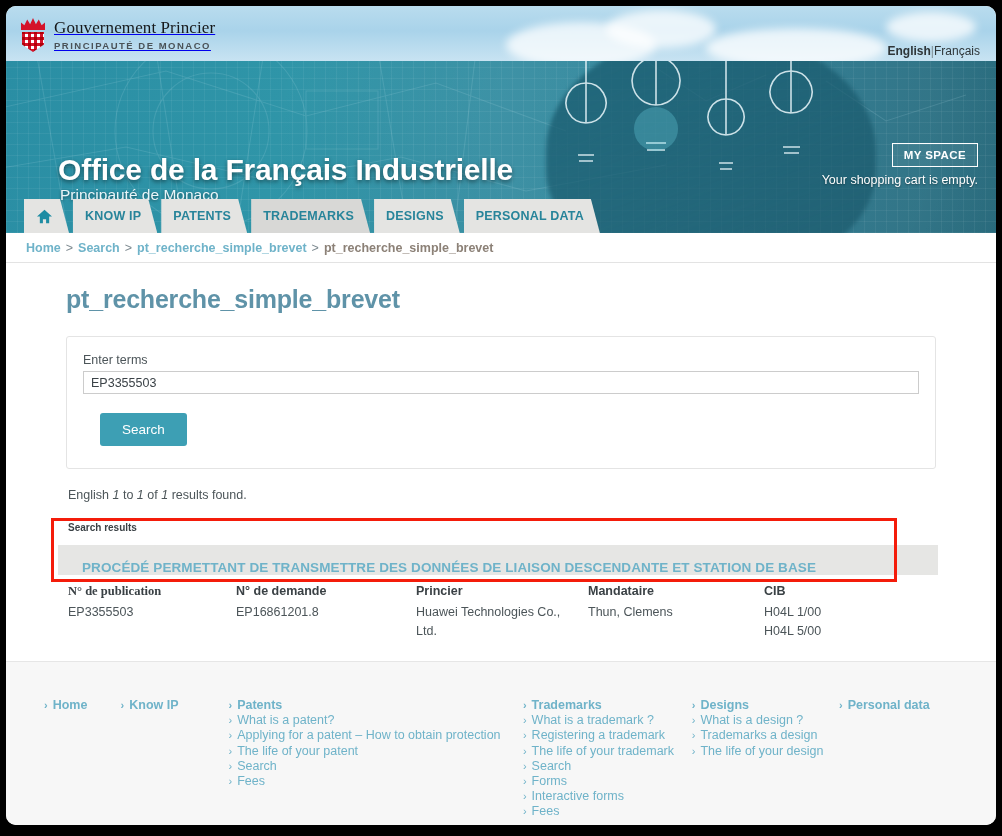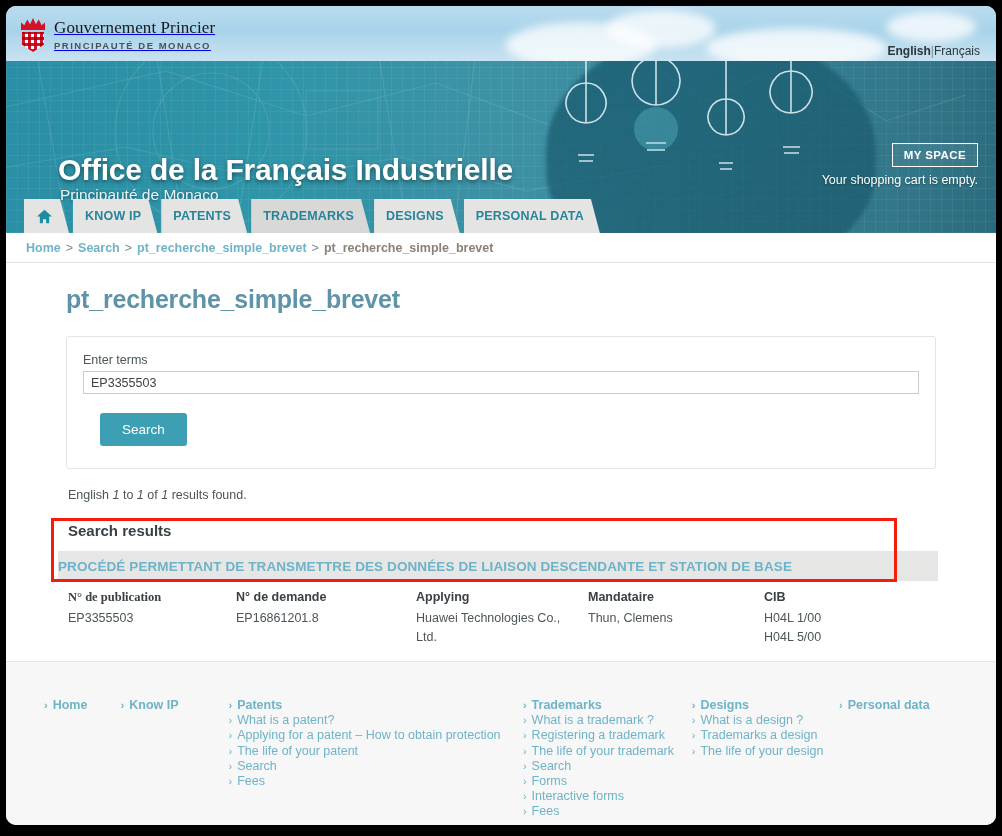--- a/index.html
+++ b/index.html
@@ -176,27 +176,27 @@
     font-size: 13.5px; font-family: "Liberation Sans", sans-serif;
     padding: 9px 22px; cursor: pointer; border-radius: 3px;
   }
 
   .showing {
     margin: 19px 0 0 10px; font-size: 12.5px; color: #4c5559;
   }
   .showing i { font-style: italic; }
 
   .results-head {
-    margin: 20px 0 0 10px; font-size: 15px; font-weight: bold; color: #3a4145;
+    margin: 20px 0 0 10px; font-size: 10px; font-weight: bold; color: #3a4145;
   }
 
   .result-band {
     margin: 12px 0 0 0; background: #e6e6e4;
-    height: 30px; display: flex; align-items: center;
-    padding-left: 0; width: 880px;
+    height: 30px; display: flex; align-items: flex-end;
+    padding-left: 24px; width: 880px;
   }
   .result-title {
     font-size: 13.5px; font-weight: bold; color: #6fb3c9;
     letter-spacing: .1px; text-decoration: none; cursor: pointer;
     white-space: nowrap;
   }
 
   .res-table {
     margin: 9px 0 0 10px; width: 880px;
     border-collapse: collapse;
@@ -358,21 +358,21 @@
 
     <div class="result-band">
       <a class="result-title" href="#">PROCÉDÉ PERMETTANT DE TRANSMETTRE DES DONNÉES DE LIAISON DESCENDANTE ET STATION DE BASE</a>
     </div>
 
     <table class="res-table">
       <thead>
         <tr>
           <th class="col1">N° de publication</th>
           <th class="col2">N° de demande</th>
-          <th class="col3">Applying</th>
+          <th class="col3">Princier</th>
           <th class="col4">Mandataire</th>
           <th class="col5">CIB</th>
         </tr>
       </thead>
       <tbody>
         <tr>
           <td>EP3355503</td>
           <td>EP16861201.8</td>
           <td>Huawei Technologies Co., Ltd.</td>
           <td>Thun, Clemens</td>

